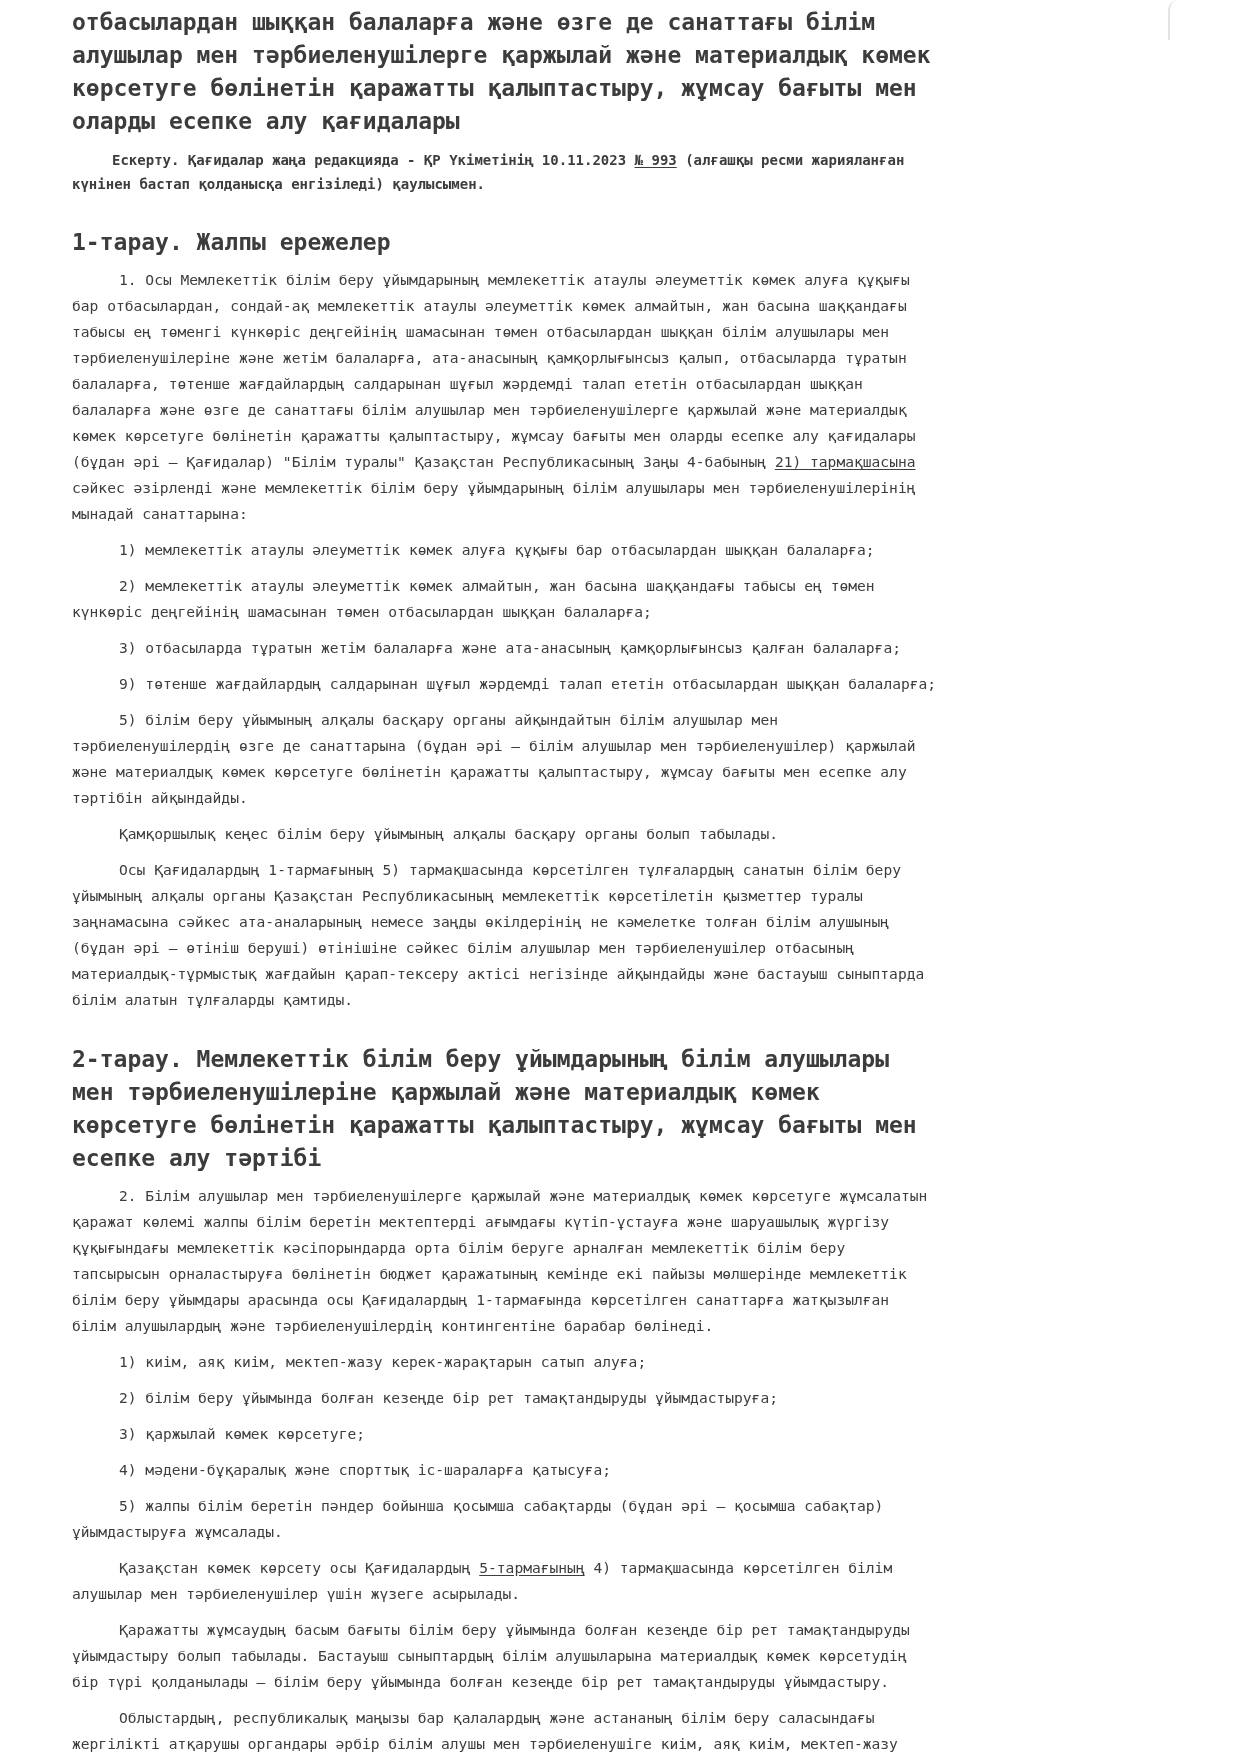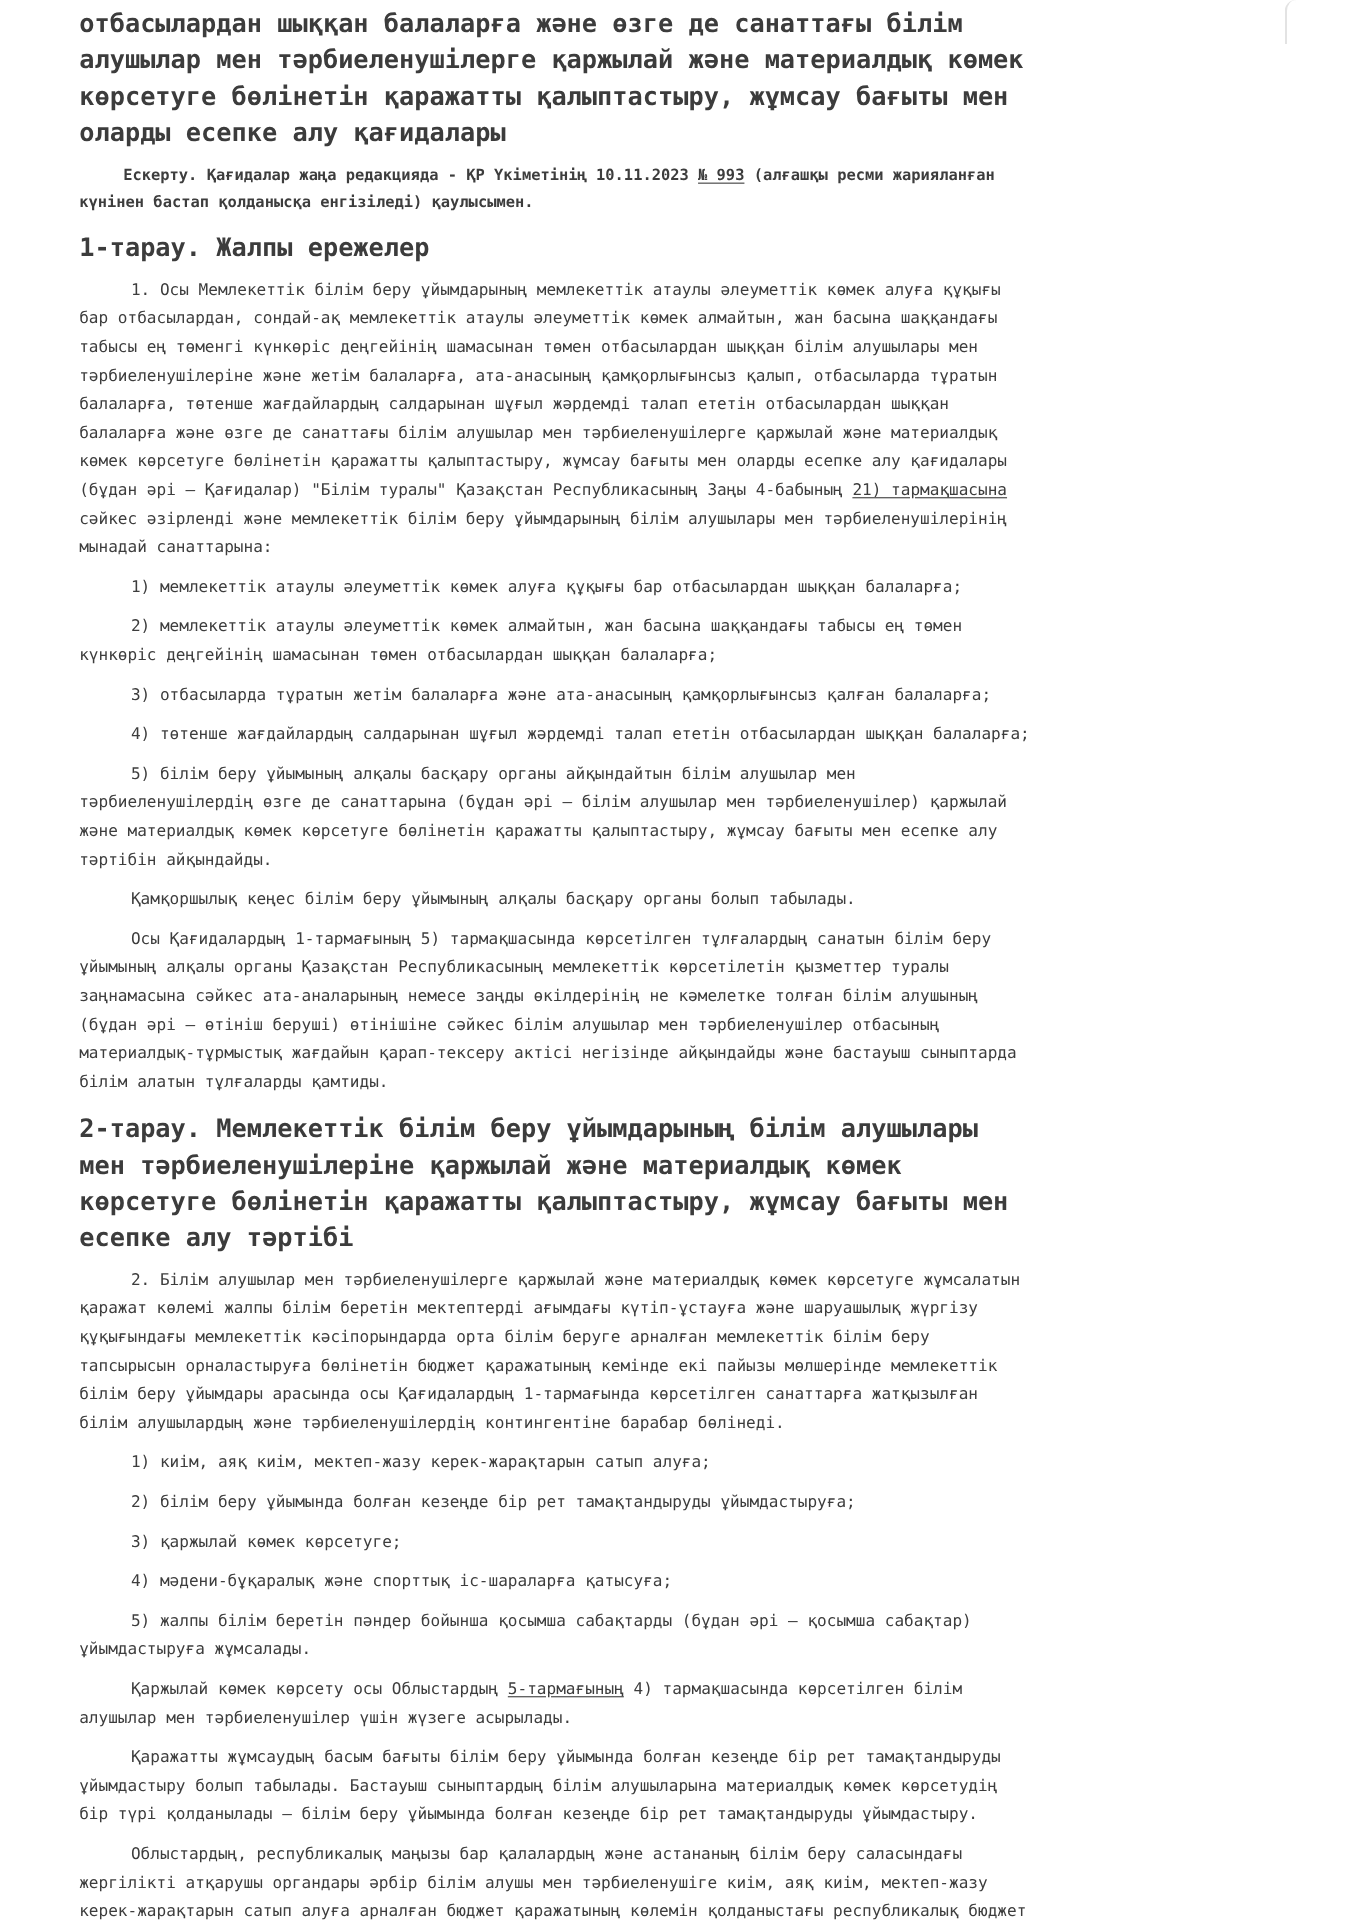--- a/index.html
+++ b/index.html
@@ -27,21 +27,21 @@
     font-size: 23px;
     line-height: 33px;
     font-weight: 700;
     margin: 2px 0 10px 0;
     color: #3c3c3c;
   }
   .chapter {
     font-size: 23px;
     line-height: 33px;
     font-weight: 700;
-    margin: 14px 0 8px 0;
+    margin: 30px 0 8px 0;
     color: #3c3c3c;
   }
   .note {
     font-size: 14px;
     line-height: 24px;
     max-width: 1040px;
     text-indent: 40px;
     margin: 0 0 12px 0;
     font-weight: bold;
   }
@@ -72,30 +72,30 @@
 
 <main class="page">
   <div id="doc">
       <h1 class="blk title"><span>отбасылардан шыққан балаларға және өзге де санаттағы білім алушылар мен тәрбиеленушілерге қаржылай және материалдық көмек көрсетуге бөлінетін қаражатты қалыптастыру, жұмсау бағыты мен оларды есепке алу қағидалары</span></h1>
       <p class="blk note"><span>Ескерту. Қағидалар жаңа редакцияда - ҚР Үкіметінің 10.11.2023 </span><a class="doc-link" href="#">№ 993</a><span> (алғашқы ресми жарияланған күнінен бастап қолданысқа енгізіледі) қаулысымен.</span></p>
       <h2 class="blk chapter"><span>1-тарау. Жалпы ережелер</span></h2>
       <p class="blk paragraph"><span>1. Осы Мемлекеттік білім беру ұйымдарының мемлекеттік атаулы әлеуметтік көмек алуға құқығы бар отбасылардан, сондай-ақ мемлекеттік атаулы әлеуметтік көмек алмайтын, жан басына шаққандағы табысы ең төменгі күнкөріс деңгейінің шамасынан төмен отбасылардан шыққан білім алушылары мен тәрбиеленушілеріне және жетім балаларға, ата-анасының қамқорлығынсыз қалып, отбасыларда тұратын балаларға, төтенше жағдайлардың салдарынан шұғыл жәрдемді талап ететін отбасылардан шыққан балаларға және өзге де санаттағы білім алушылар мен тәрбиеленушілерге қаржылай және материалдық көмек көрсетуге бөлінетін қаражатты қалыптастыру, жұмсау бағыты мен оларды есепке алу қағидалары (бұдан әрі – Қағидалар) "Білім туралы" Қазақстан Республикасының Заңы 4-бабының </span><a class="doc-link" href="#">21) тармақшасына</a><span> сәйкес әзірленді және мемлекеттік білім беру ұйымдарының білім алушылары мен тәрбиеленушілерінің мынадай санаттарына:</span></p>
       <p class="blk item"><span>1) мемлекеттік атаулы әлеуметтік көмек алуға құқығы бар отбасылардан шыққан балаларға;</span></p>
       <p class="blk item"><span>2) мемлекеттік атаулы әлеуметтік көмек алмайтын, жан басына шаққандағы табысы ең төмен күнкөріс деңгейінің шамасынан төмен отбасылардан шыққан балаларға;</span></p>
       <p class="blk item"><span>3) отбасыларда тұратын жетім балаларға және ата-анасының қамқорлығынсыз қалған балаларға;</span></p>
-      <p class="blk item"><span>4) төтенше жағдайлардың салдарынан шұғыл жәрдемді талап ететін отбасылардан шыққан балаларға;</span></p>
+      <p class="blk item"><span>9) төтенше жағдайлардың салдарынан шұғыл жәрдемді талап ететін отбасылардан шыққан балаларға;</span></p>
       <p class="blk item"><span>5) білім беру ұйымының алқалы басқару органы айқындайтын білім алушылар мен тәрбиеленушілердің өзге де санаттарына (бұдан әрі – білім алушылар мен тәрбиеленушілер) қаржылай және материалдық көмек көрсетуге бөлінетін қаражатты қалыптастыру, жұмсау бағыты мен есепке алу тәртібін айқындайды.</span></p>
       <p class="blk paragraph"><span>Қамқоршылық кеңес білім беру ұйымының алқалы басқару органы болып табылады.</span></p>
       <p class="blk paragraph"><span>Осы Қағидалардың 1-тармағының 5) тармақшасында көрсетілген тұлғалардың санатын білім беру ұйымының алқалы органы Қазақстан Республикасының мемлекеттік көрсетілетін қызметтер туралы заңнамасына сәйкес ата-аналарының немесе заңды өкілдерінің не кәмелетке толған білім алушының (бұдан әрі – өтініш беруші) өтінішіне сәйкес білім алушылар мен тәрбиеленушілер отбасының материалдық-тұрмыстық жағдайын қарап-тексеру актісі негізінде айқындайды және бастауыш сыныптарда білім алатын тұлғаларды қамтиды.</span></p>
       <h2 class="blk chapter"><span>2-тарау. Мемлекеттік білім беру ұйымдарының білім алушылары мен тәрбиеленушілеріне қаржылай және материалдық көмек көрсетуге бөлінетін қаражатты қалыптастыру, жұмсау бағыты мен есепке алу тәртібі</span></h2>
       <p class="blk paragraph"><span>2. Білім алушылар мен тәрбиеленушілерге қаржылай және материалдық көмек көрсетуге жұмсалатын қаражат көлемі жалпы білім беретін мектептерді ағымдағы күтіп-ұстауға және шаруашылық жүргізу құқығындағы мемлекеттік кәсіпорындарда орта білім беруге арналған мемлекеттік білім беру тапсырысын орналастыруға бөлінетін бюджет қаражатының кемінде екі пайызы мөлшерінде мемлекеттік білім беру ұйымдары арасында осы Қағидалардың 1-тармағында көрсетілген санаттарға жатқызылған білім алушылардың және тәрбиеленушілердің контингентіне барабар бөлінеді.</span></p>
       <p class="blk item"><span>1) киім, аяқ киім, мектеп-жазу керек-жарақтарын сатып алуға;</span></p>
       <p class="blk item"><span>2) білім беру ұйымында болған кезеңде бір рет тамақтандыруды ұйымдастыруға;</span></p>
       <p class="blk item"><span>3) қаржылай көмек көрсетуге;</span></p>
       <p class="blk item"><span>4) мәдени-бұқаралық және спорттық іс-шараларға қатысуға;</span></p>
       <p class="blk item"><span>5) жалпы білім беретін пәндер бойынша қосымша сабақтарды (бұдан әрі – қосымша сабақтар) ұйымдастыруға жұмсалады.</span></p>
-      <p class="blk paragraph"><span>Қаржылай көмек көрсету осы Облыстардың </span><a class="doc-link" href="#">5-тармағының</a><span> 4) тармақшасында көрсетілген білім алушылар мен тәрбиеленушілер үшін жүзеге асырылады.</span></p>
+      <p class="blk paragraph"><span>Қазақстан көмек көрсету осы Қағидалардың </span><a class="doc-link" href="#">5-тармағының</a><span> 4) тармақшасында көрсетілген білім алушылар мен тәрбиеленушілер үшін жүзеге асырылады.</span></p>
       <p class="blk paragraph"><span>Қаражатты жұмсаудың басым бағыты білім беру ұйымында болған кезеңде бір рет тамақтандыруды ұйымдастыру болып табылады. Бастауыш сыныптардың білім алушыларына материалдық көмек көрсетудің бір түрі қолданылады – білім беру ұйымында болған кезеңде бір рет тамақтандыруды ұйымдастыру.</span></p>
       <p class="blk paragraph"><span>Облыстардың, республикалық маңызы бар қалалардың және астананың білім беру саласындағы жергілікті атқарушы органдары әрбір білім алушы мен тәрбиеленушіге киім, аяқ киім, мектеп-жазу керек-жарақтарын сатып алуға арналған бюджет қаражатының көлемін қолданыстағы республикалық бюджет туралы заңнамаға сәйкес ең төмен күнкөріс деңгейінің шамасынан төмен емес мөлшерде белгілейді. Осы Қағидалардың 1-тармағында көрсетілген санаттарға жатқызылған білім алушылар мен тәрбиеленушілерге киім, аяқ киім, мектеп керек-жарақтарын сатып алу үшін материалдық көмек қаражат алынған күннен бастап 10 жұмыс күні ішінде өтініш беруші берген өтініш негізінде ақшалай нысанда жүзеге асырылып, білім беру ұйымына қаражаттың нысаналы пайдаланылуы (сатып алынған тауарлардың атауы көрсетілген шығыстар туралы растайтын құжат) міндетті түрде құжаттамамен расталады.</span></p>
     </div>
 </main>
 
 <div class="scroll-remnant"></div>
 
 </body></html>

